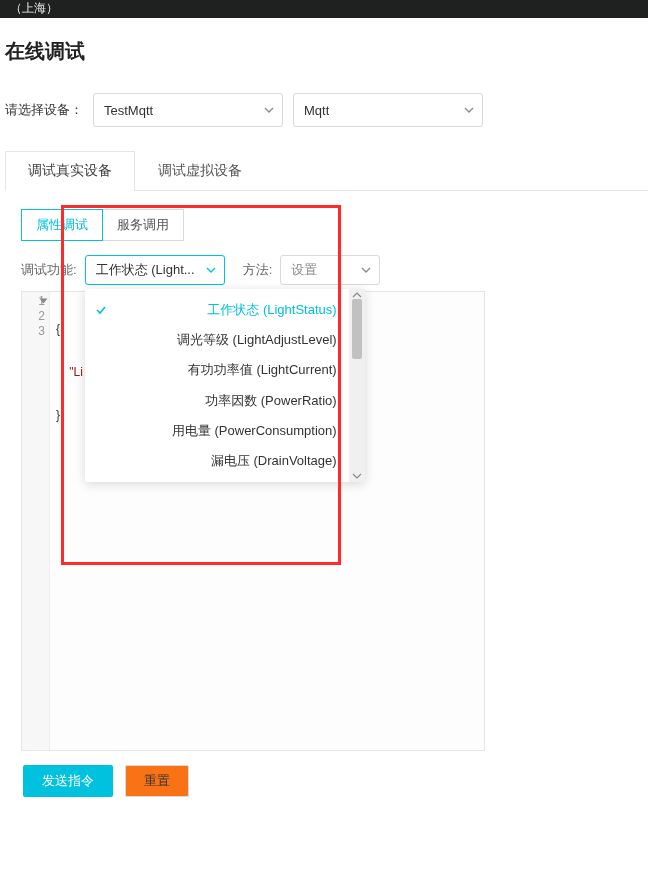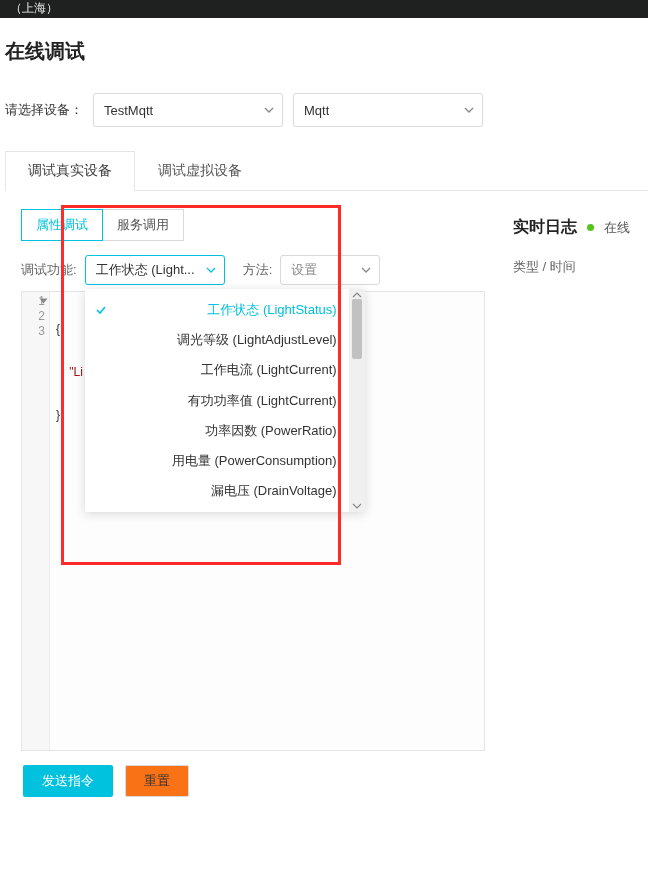--- a/index.html
+++ b/index.html
@@ -146,21 +146,20 @@
               <div class="dd-list">
                 <div class="dd-item selected">
                   <span class="dd-check">
                     <svg viewBox="0 0 12 12" width="12" height="12">
                         <path d="M2 6 L5 9 L10 3" stroke="#00c1de" stroke-width="1.6" fill="none"></path>
                       </svg>
                   </span>
                   <span>工作状态 (LightStatus)</span>
                 </div>
                 <div class="dd-item"><span>调光等级 (LightAdjustLevel)</span></div>
-                <div class="dd-item"><span>工作电流 (LightCurrent)</span></div>
                 <div class="dd-item"><span>有功功率值 (LightCurrent)</span></div>
                 <div class="dd-item"><span>功率因数 (PowerRatio)</span></div>
                 <div class="dd-item"><span>用电量 (PowerConsumption)</span></div>
                 <div class="dd-item"><span>漏电压 (DrainVoltage)</span></div>
               </div>
               <div class="dd-scroll">
                 <svg class="dd-scroll-arrow" viewBox="0 0 10 6">
                     <path d="M1 5 L5 1 L9 5" stroke="#888" stroke-width="1.2" fill="none"></path>
                   </svg>
                 <div class="dd-scroll-track">
@@ -199,22 +198,14 @@
         </div>
       </div>
 
       <div class="btn-row">
         <button class="btn btn-primary">发送指令</button>
         <button class="btn btn-default">重置</button>
       </div>
 
     </div>
 
-    <div class="right-col">
-      <div class="log-title-row">
-        <span class="log-title">实时日志</span>
-        <span class="status-dot"></span>
-        <span class="status-text">在线</span>
-      </div>
-      <div class="log-th">类型 / 时间</div>
-    </div>
   </div>
 </div>
 
 </body></html>

